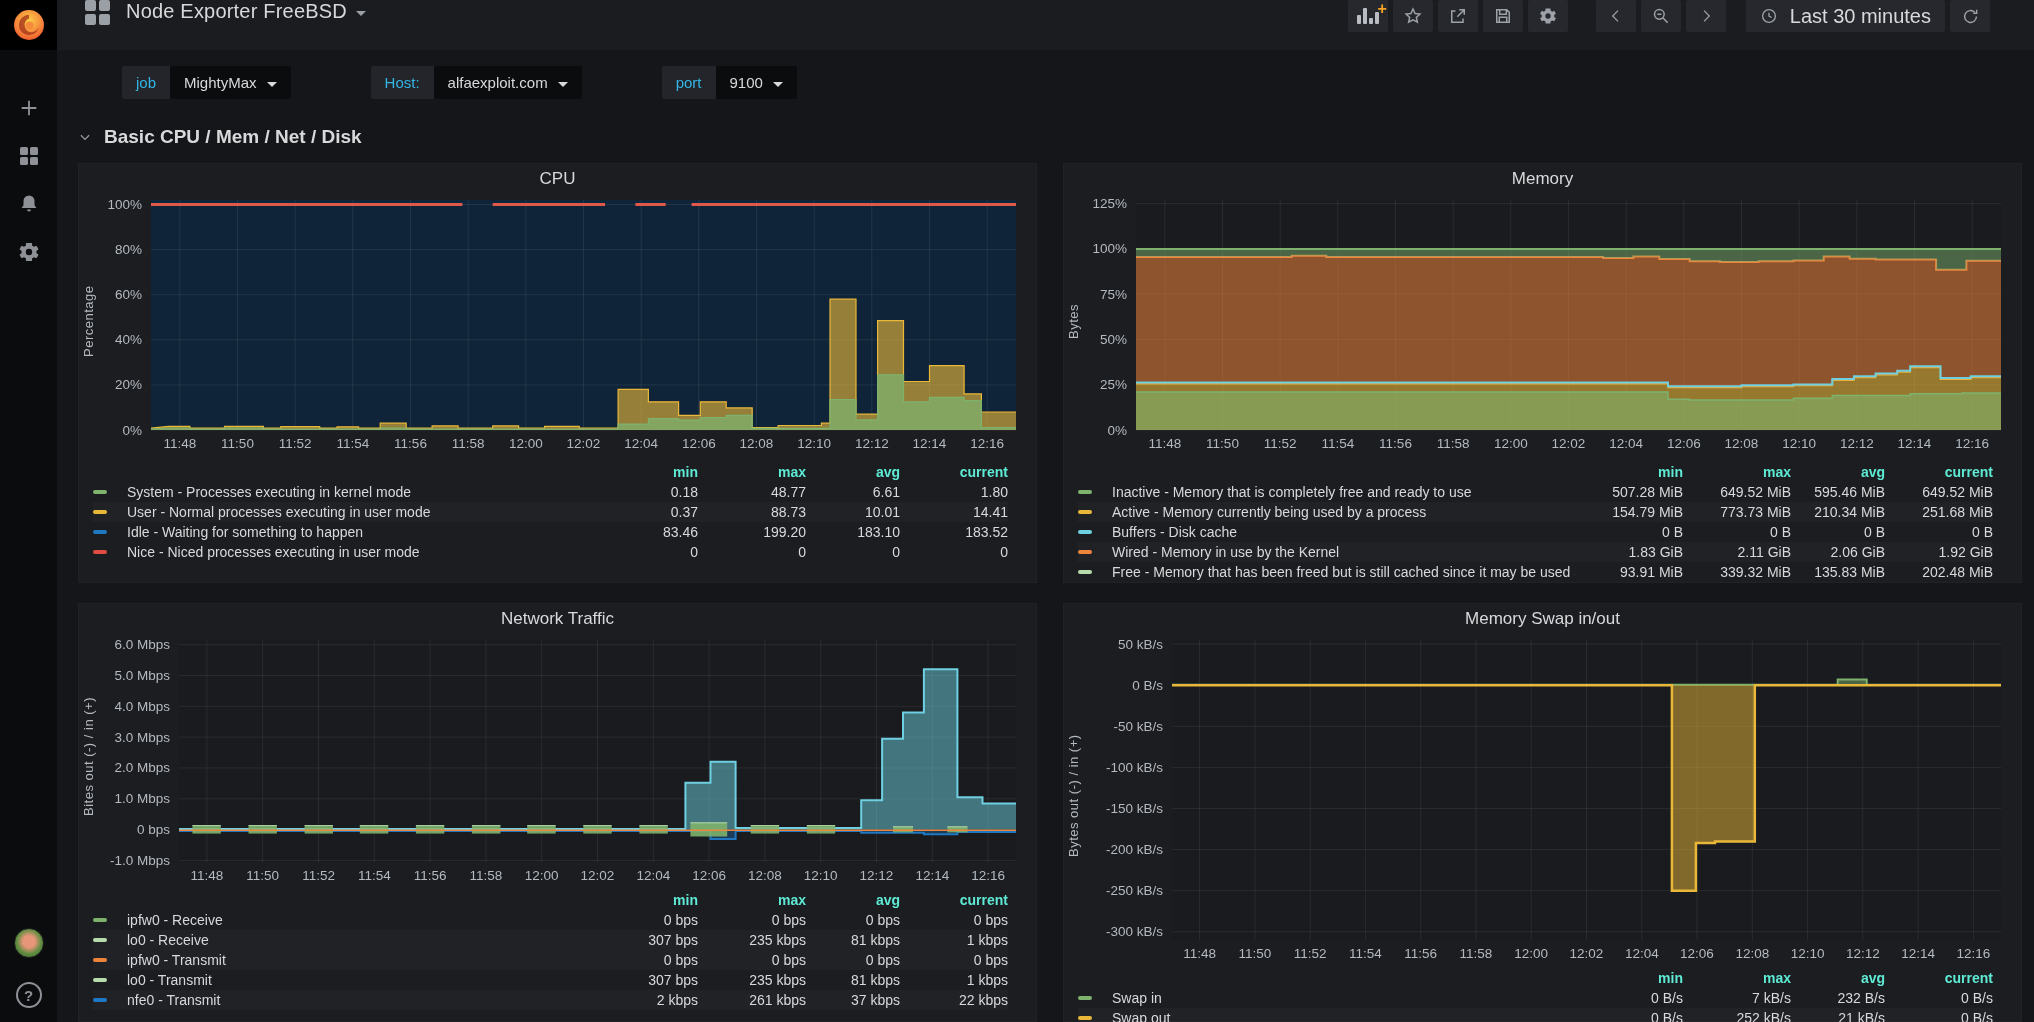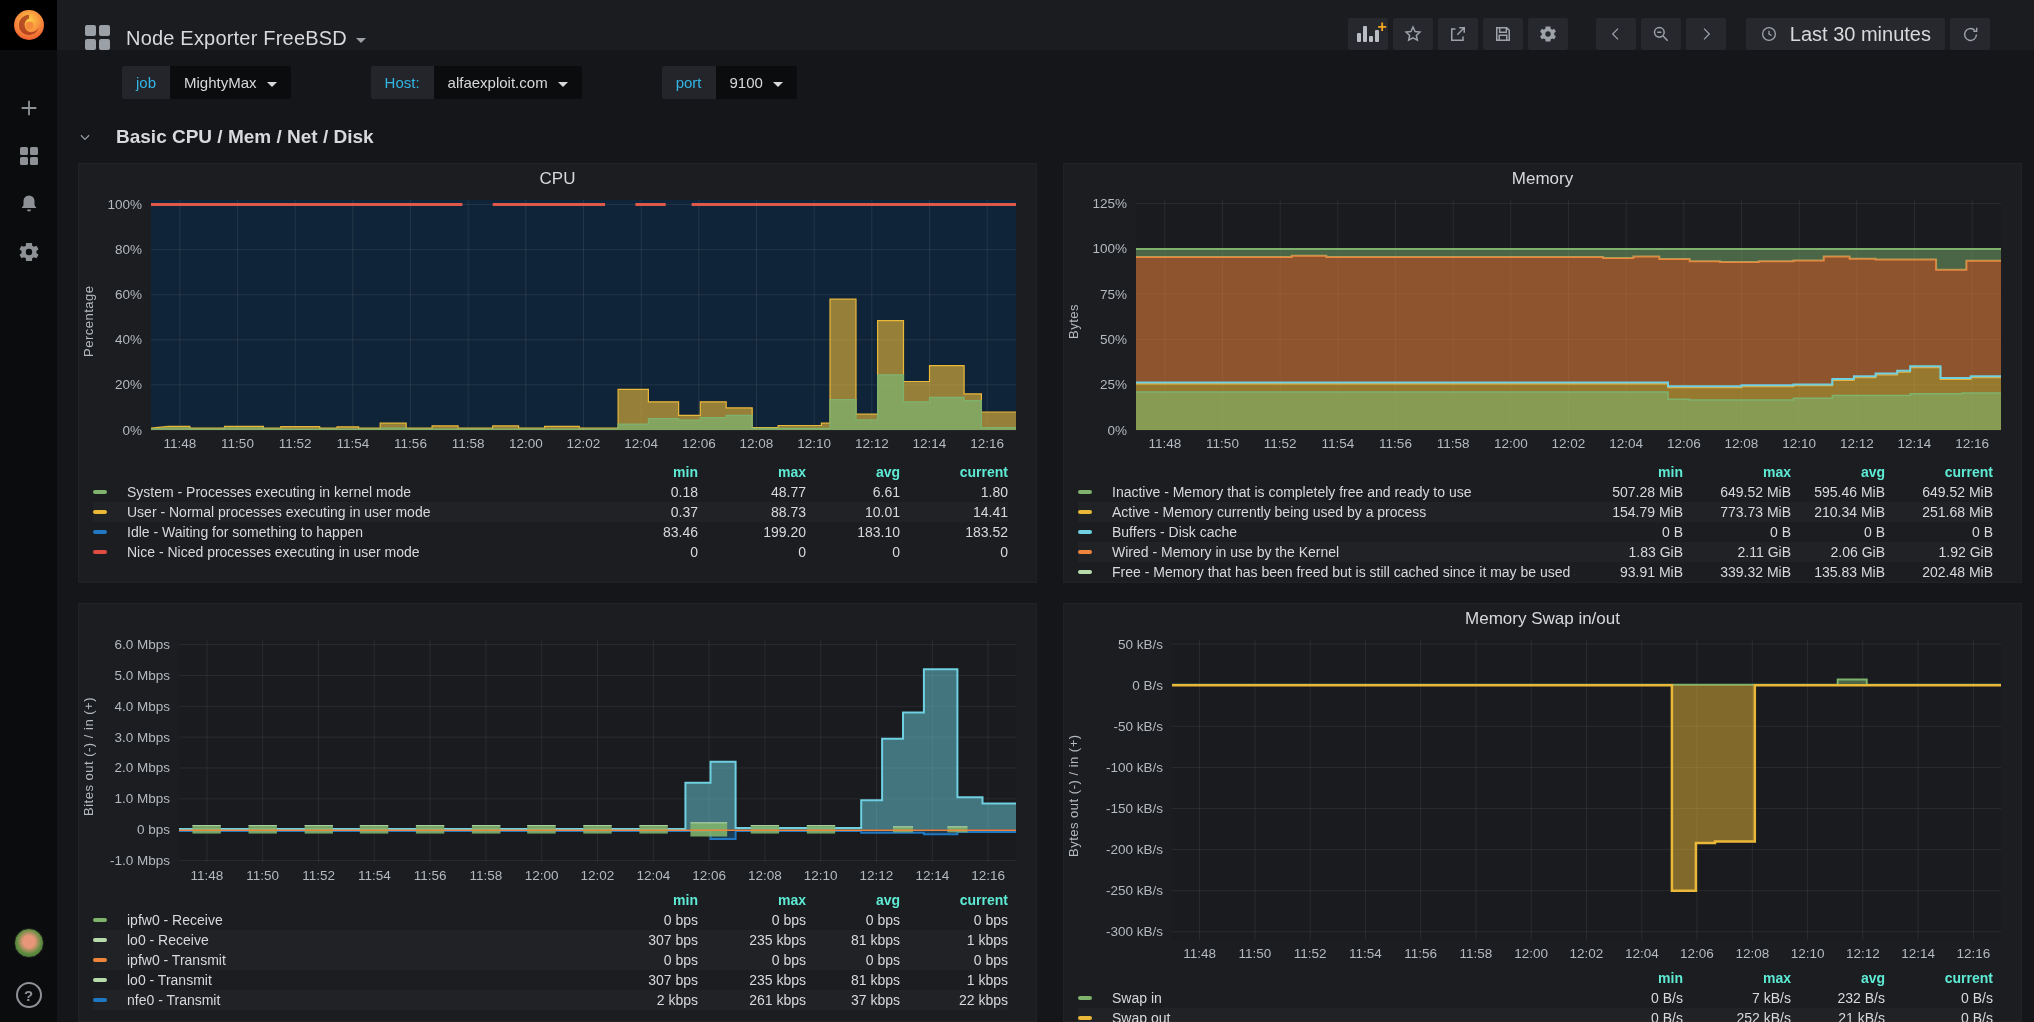--- a/index.html
+++ b/index.html
@@ -11,21 +11,21 @@
   .sidebar { position:absolute; left:0; top:0; width:57px; height:1022px; background:#0b0c0e; z-index:5; }
   .side-logo { width:57px; height:50px; display:flex; align-items:center; justify-content:center; background:#000; }
   .side-icons { position:absolute; top:95px; left:0; width:57px; display:flex; flex-direction:column; align-items:center; gap:22px; }
   .side-bottom { position:absolute; bottom:14px; left:0; width:57px; display:flex; flex-direction:column; align-items:center; gap:24px; }
   .sicon { width:26px; height:26px; display:flex; align-items:center; justify-content:center; cursor:pointer; }
   .sicon svg { stroke:#8e9196; fill:none; stroke-width:2; }
   .avatar { width:30px; height:30px; border-radius:50%; background:radial-gradient(circle at 50% 45%, #e8967a 0 28%, #5b8c3e 60%, #3f6b2c 100%); border:1px solid #222; }
   .help-circle { width:26px; height:26px; border-radius:50%; border:2px solid #8e9196; color:#8e9196; font-size:15px; font-weight:700; display:flex; align-items:center; justify-content:center; }
 
   
-  .topbar { position:absolute; left:57px; top:0; width:1977px; height:50px; background:#1a1c20; display:flex; align-items:flex-end; padding:0 44px 0 28px; }
+  .topbar { position:absolute; left:57px; top:0; width:1977px; height:50px; background:#1a1c20; display:flex; align-items:flex-start; padding:0 44px 0 28px; }
   .grid-icon { display:grid; grid-template-columns:11px 11px; grid-template-rows:11px 11px; gap:3px; margin-right:16px; }
   .grid-icon span { background:#9aa0a6; border-radius:2px; }
   .dash-title { color:#d8d9da; font-size:20px; font-weight:500; letter-spacing:.2px; cursor:pointer; display:flex; align-items:center; gap:9px; }
   .caret-down { width:0; height:0; border-left:5px solid transparent; border-right:5px solid transparent; border-top:5px solid #9aa0a6; margin-top:3px; }
   .topbar-right { margin-left:auto; display:flex; align-items:center; gap:5px; }
   .tb-btn { height:32px; min-width:40px; padding:0 9px; background:#26282d; border-radius:2px; display:flex; align-items:center; justify-content:center; cursor:pointer; }
   .tb-btn svg { stroke:#9da2a8; fill:none; stroke-width:1.8; }
   .tb-group-gap { width:18px; }
   .time-btn { gap:12px; color:#d8d9da; font-size:20px; font-weight:500; padding:0 14px; }
   .addpanel { position:relative; display:flex; align-items:flex-end; gap:2px; height:16px; }
@@ -33,21 +33,21 @@
   .addpanel .plus { position:absolute; right:-8px; top:-7px; color:#f6a623; font-size:16px; font-weight:700; line-height:1; font-style:normal; }
 
   
   .filters { position:absolute; left:78px; top:66px; display:flex; gap:36px; }
   .pill { display:flex; height:33px; border-radius:2px; overflow:hidden; cursor:pointer;margin-left:44px; }
   .pill .plabel { background:#23252a; color:#33b5e5; font-size:15px; display:flex; align-items:center; padding:0 14px; }
   .pill .pvalue { background:#0b0c0e; color:#d8d9da; font-size:15px; font-weight:500; display:flex; align-items:center; gap:10px; padding:0 14px; }
   .pill .pvalue .caret-down { border-top-color:#d8d9da; }
 
   
-  .section-hdr { position:absolute; left:78px; top:126px; display:flex; align-items:center; gap:24px; color:#d8d9da; font-size:19px; font-weight:700; cursor:pointer; }
+  .section-hdr { position:absolute; left:78px; top:126px; display:flex; align-items:center; gap:12px; color:#d8d9da; font-size:19px; font-weight:700; cursor:pointer; }
   .section-hdr svg { stroke:#9aa0a6; fill:none; stroke-width:2; }
 
   
   .panel { position:absolute; background:#1b1d21; border:1px solid #202226; }
   .panel-title { height:30px; display:flex; align-items:center; justify-content:center; color:#d8d9da; font-size:17px; font-weight:500; cursor:pointer; }
   .ylabel { position:absolute; left:2px; color:#b4bac0; font-size:13px; writing-mode:vertical-rl; transform:rotate(180deg); text-align:center; letter-spacing:.5px; }
   .chart-svg { position:absolute; left:8px; }
   .legend { position:absolute; left:14px; right:28px; font-size:14px; color:#d8d9da; }
   .legend-row { display:flex; align-items:center; height:20px; }
   .legend-row.zebra { background:rgba(255,255,255,0.025); }
@@ -436,20 +436,21 @@
               <span>Free - Memory that has been freed but is still cached since it may be used again</span>
             </div>
             <div class="l-col mono-num">93.91 MiB</div>
             <div class="l-col mono-num">339.32 MiB</div>
             <div class="l-col avg mono-num">135.83 MiB</div>
             <div class="l-col mono-num">202.48 MiB</div>
           </div>
         </div>
       </div>
       <div class="panel" style="left: 78px; top: 603px; width: 959px; height: 419px;">
+        <div class="panel-title">Network Traffic</div>
         <div class="ylabel" style="top: 38px; height: 230px;">Bites out (-) / in (+)</div>
         <svg width="943" height="258" class="chart-svg" style="top: 28px;">
           <rect x="92" y="8" width="837" height="222" fill="#191b1e"></rect>
           <line x1="119.8721" y1="8" x2="119.8721" y2="230" stroke="rgba(255,255,255,0.07)" stroke-width="1"></line>
           <line x1="175.7" y1="8" x2="175.7" y2="230" stroke="rgba(255,255,255,0.07)" stroke-width="1"></line>
           <line x1="231.52790000000002" y1="8" x2="231.52790000000002" y2="230" stroke="rgba(255,255,255,0.07)" stroke-width="1"></line>
           <line x1="287.2721" y1="8" x2="287.2721" y2="230" stroke="rgba(255,255,255,0.07)" stroke-width="1"></line>
           <line x1="343.1" y1="8" x2="343.1" y2="230" stroke="rgba(255,255,255,0.07)" stroke-width="1"></line>
           <line x1="398.9279" y1="8" x2="398.9279" y2="230" stroke="rgba(255,255,255,0.07)" stroke-width="1"></line>
           <line x1="454.67209999999994" y1="8" x2="454.67209999999994" y2="230" stroke="rgba(255,255,255,0.07)" stroke-width="1"></line>

